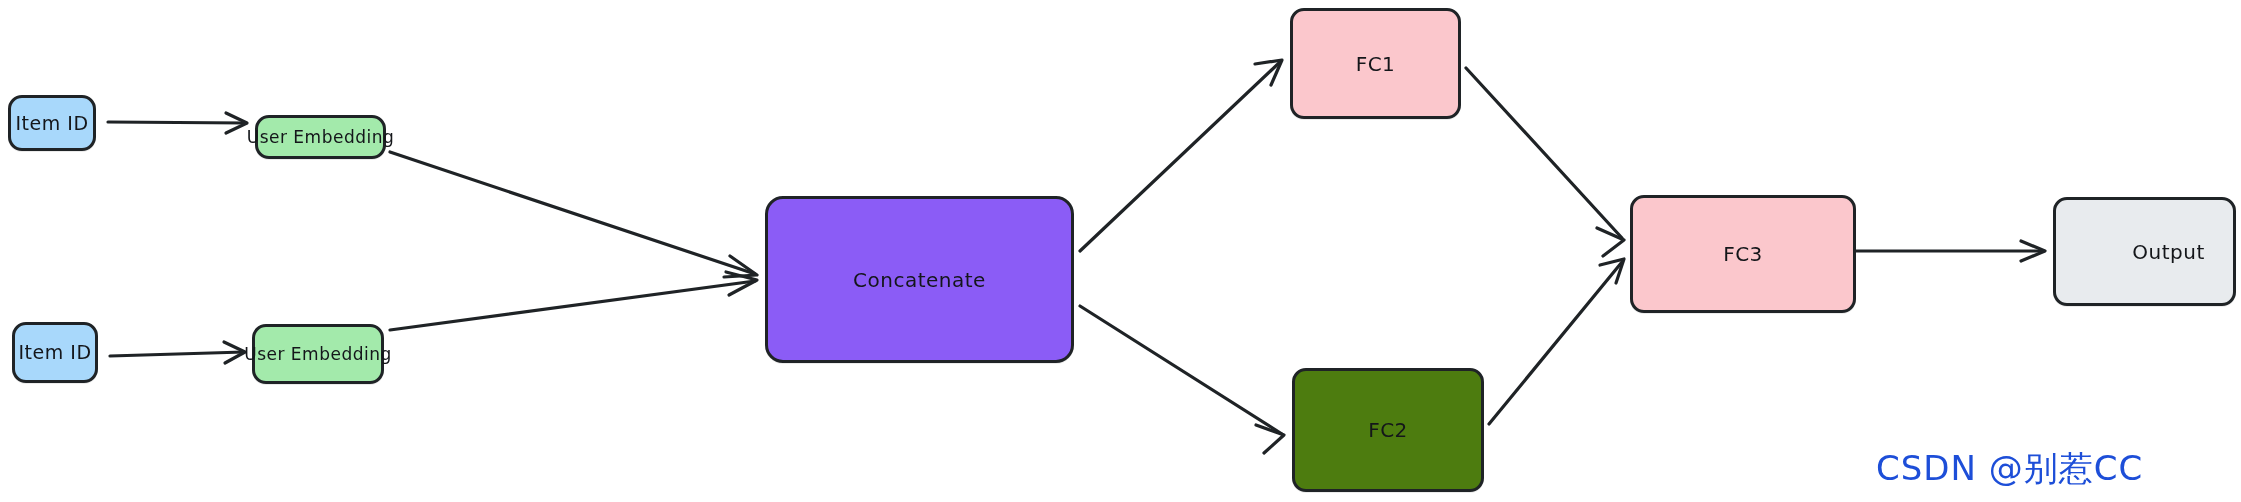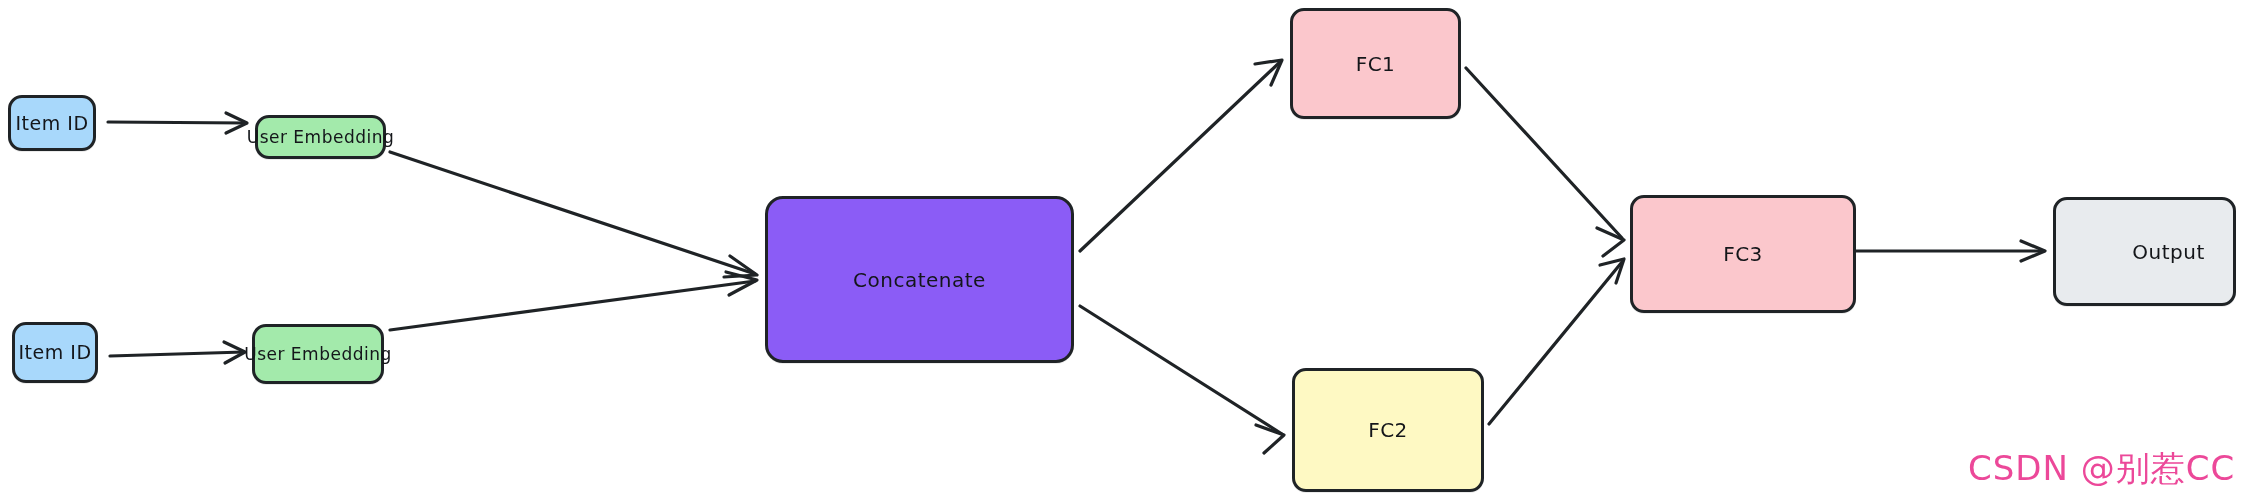--- a/index.html
+++ b/index.html
@@ -44,30 +44,30 @@
   }
   .node.small .label { font-size: 19px; }
 
   
   #node-user-id      { left: 8px;    top: 95px;  width: 88px;  height: 56px;  background: #a8d8fb; }
   #node-item-id      { left: 12px;   top: 322px; width: 86px;  height: 61px;  background: #a8d8fb; }
   #node-user-emb     { left: 255px;  top: 95px;  width: 131px; height: 44px;  background: #a3eaab; margin-top: 20px; }
   #node-item-emb     { left: 252px;  top: 324px; width: 132px; height: 60px;  background: #a3eaab; }
   #node-concat       { left: 765px;  top: 196px; width: 309px; height: 167px; background: #8b5cf6; border-radius: 18px; }
   #node-fc1          { left: 1290px; top: 8px;   width: 171px; height: 111px; background: #fbc7cc; }
-  #node-fc2          { left: 1292px; top: 368px; width: 192px; height: 124px; background: #fef9c3; }
+  #node-fc2          { left: 1292px; top: 368px; width: 192px; height: 124px; background: #4d7c0f; }
   #node-fc3          { left: 1630px; top: 195px; width: 226px; height: 118px; background: #fbc7cc; }
   #node-output       { left: 2053px; top: 197px; width: 183px; height: 109px; background: #e8ebee; padding-left: 48px; }
 
   #watermark {
     position: absolute;
-    left: 1968px;
+    left: 1876px;
     top: 446px;
     font-size: 34px;
-    color: #ec4899;
+    color: #1d4ed8;
     font-family: "DejaVu Sans", sans-serif;
     white-space: nowrap;
     letter-spacing: 1px;
     user-select: none;
   }
 </style>
 </head>
 <body>
 
 <div id="canvas">

